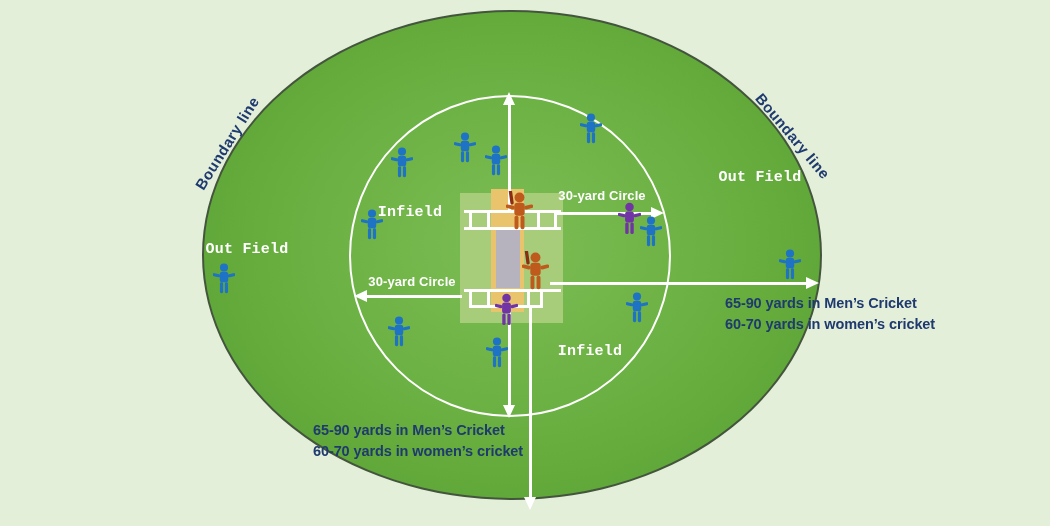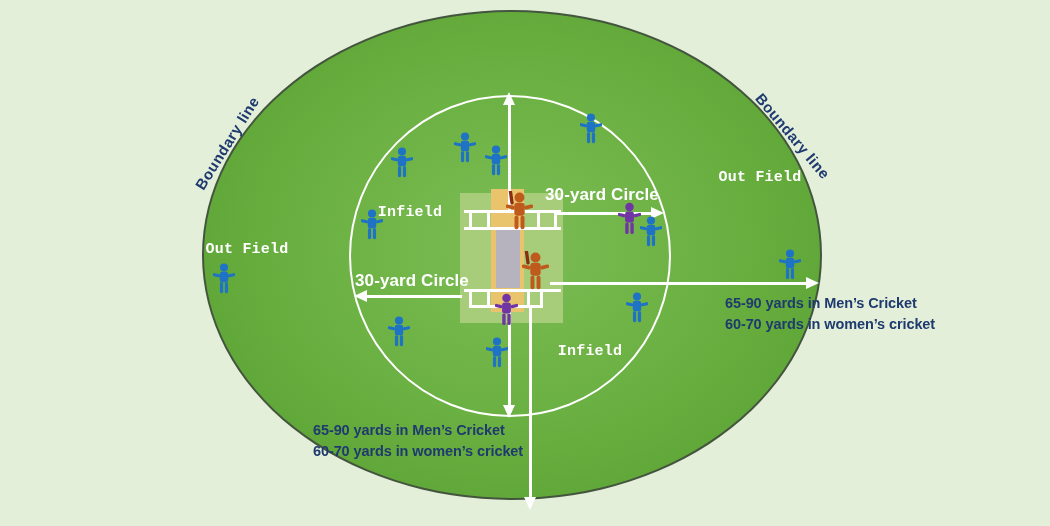--- a/index.html
+++ b/index.html
@@ -31,21 +31,21 @@
 
   .ah{position:absolute;width:0;height:0;}
   .ah-up{border-left:6px solid transparent;border-right:6px solid transparent;border-bottom:13px solid var(--circle-white);}
   .ah-down{border-left:6px solid transparent;border-right:6px solid transparent;border-top:13px solid var(--circle-white);}
   .ah-left{border-top:6px solid transparent;border-bottom:6px solid transparent;border-right:13px solid var(--circle-white);}
   .ah-right{border-top:6px solid transparent;border-bottom:6px solid transparent;border-left:13px solid var(--circle-white);}
 
   .label{position:absolute;white-space:nowrap;font-weight:bold;}
   .label.centered{transform:translate(-50%,-50%);}
   .white-label{color:var(--text-white);font-size:15px;letter-spacing:.2px;font-family:Liberation Mono, monospace;}
-  .circle-label{color:var(--text-white);font-size:17px;letter-spacing:.1px;}
+  .circle-label{color:var(--text-white);font-size:13px;letter-spacing:.1px;}
   .navy-label{color:var(--text-navy);font-size:14.5px;line-height:21px;letter-spacing:-0.1px;}
   .boundary-label{color:var(--text-navy);font-size:15px;letter-spacing:.5px;}
   .rot-left{transform:translate(-50%,-50%) rotate(-58deg);}
   .rot-right{transform:translate(-50%,-50%) rotate(50deg);}
 
   .figure{position:absolute;line-height:0;}
   .figures-layer,.arrows-layer,.labels-layer{position:absolute;left:0;top:0;width:100%;height:100%;}
   .labels-layer{z-index:6;}
   .figures-layer{z-index:5;}
   .arrows-layer{z-index:4;}

